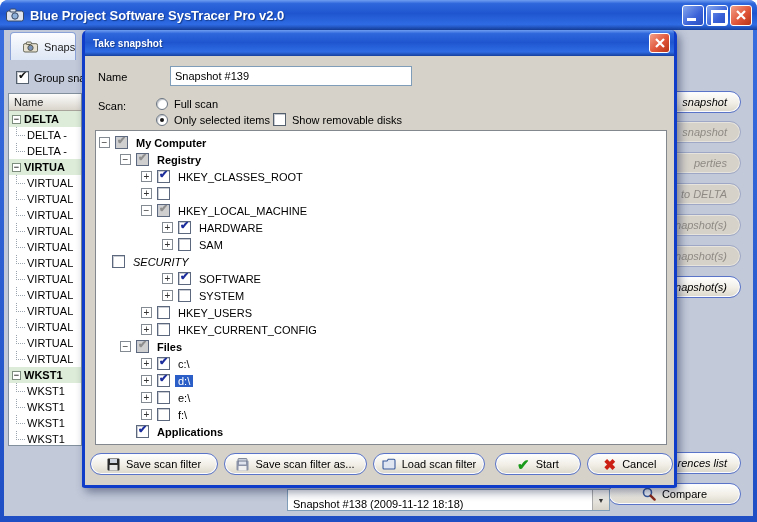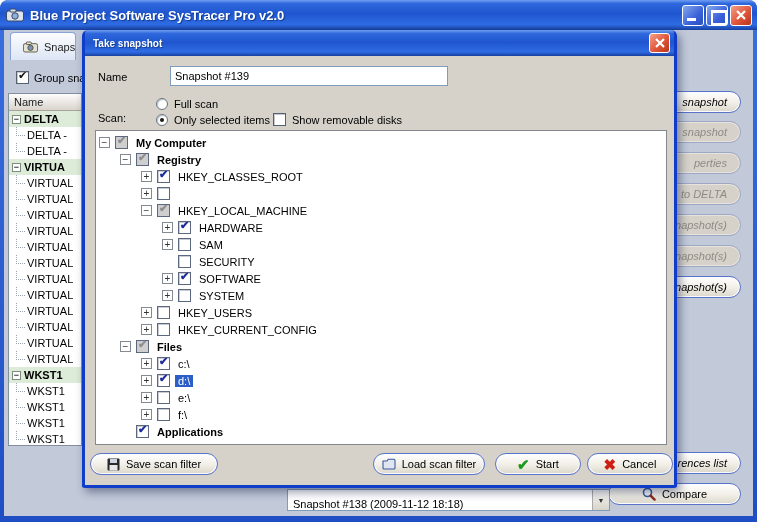--- a/index.html
+++ b/index.html
@@ -71,21 +71,21 @@
     box-shadow:3px 4px 10px rgba(10,20,60,.45); background:#d6d2c9; z-index:10; }
   .dtitle { height:26px; border-radius:3px 3px 0 0; position:relative;
     background:linear-gradient(180deg,#6f9ef0 0%,#2e67dc 14%,#1f56d0 48%,#2f6ce4 84%,#16409f 100%);
     display:flex; align-items:center; padding-left:8px; }
   .dtitle span { color:#fff; font-size:10px; font-weight:bold; text-shadow:1px 1px 1px #123a8c; }
   .dclose { position:absolute; right:4px; top:3px; width:21px; height:20px; border:1px solid #fff; border-radius:3px;
     background:linear-gradient(135deg,#f2a088 0%,#e0563a 55%,#b83418 100%); }
   .dbody { position:relative; width:589px; height:429px; background:#d6d2c9; font-size:11px; }
 
   .flabel { position:absolute; font-size:11px; color:#000; }
-  .ninput { position:absolute; left:85px; top:10px; width:278px; height:20px; border:1px solid #7f9db9;
+  .ninput { position:absolute; left:85px; top:10px; width:242px; height:20px; border:1px solid #7f9db9;
     background:#fff; font-family:"Liberation Sans",sans-serif; font-size:11px; padding:0 4px; color:#000; }
 
   .radio { position:absolute; width:12px; height:12px; border-radius:50%; background:#fff;
     border:1px solid #6a7480; box-shadow:inset 1px 1px 1px #c0c4ca; }
   .radio.on::after { content:''; position:absolute; left:3px; top:3px; width:4px; height:4px;
     border-radius:50%; background:#1a1a1a; }
 
   .tree { position:absolute; left:10px; top:74px; width:572px; height:315px; background:#fff;
     border:1px solid #83888f; overflow:hidden; padding-top:3px; }
   .trow { height:17px; display:flex; align-items:center; white-space:nowrap; }
@@ -290,21 +290,21 @@
         <svg class="xg" width="12" height="12" viewBox="0 0 12 12" style="left:4px;top:3px;">
             <path d="M2 2 L10 10 M10 2 L2 10" stroke="#fff" stroke-width="2.2"></path>
           </svg>
       </div>
     </div>
     <div class="dbody">
 
       <span class="flabel" style="left:13px; top:15px;">Name</span>
       <input class="ninput" type="text" value="Snapshot #139" style="">
 
-      <span class="flabel" style="left:13px; top:56px;">Scan:</span>
+      <span class="flabel" style="left:13px; top:44px;">Scan:</span>
       <span class="radio" style="left:71px; top:42px;"></span>
       <span class="flabel" style="left:89px; top:42px;">Full scan</span>
       <span class="radio on" style="left:71px; top:58px;"></span>
       <span class="flabel" style="left:89px; top:58px;">Only selected items</span>
       <span class="cbx" style="position:absolute; left:188px; top:57px;"></span>
       <span class="flabel" style="left:207px; top:58px;">Show removable disks</span>
 
       <div class="tree" id="scan-tree">
           <div class="trow b" style="padding-left: 3px;">
             <span class="exp">−</span>
@@ -343,21 +343,21 @@
             <span class="cb checked">
               <span class="gl">✔</span>
             </span>
             <span class="tlabel">HARDWARE</span>
           </div>
           <div class="trow" style="padding-left: 66px;">
             <span class="exp">+</span>
             <span class="cb unchecked"></span>
             <span class="tlabel">SAM</span>
           </div>
-          <div class="trow" style="padding-left: 66px;">
+          <div class="trow" style=" font-style: italic;">
             <span class="expsp"></span>
             <span class="cb unchecked"></span>
             <span class="tlabel">SECURITY</span>
           </div>
           <div class="trow" style="padding-left: 66px;">
             <span class="exp">+</span>
             <span class="cb checked">
               <span class="gl">✔</span>
             </span>
             <span class="tlabel">SOFTWARE</span>
@@ -420,20 +420,31 @@
       <div class="pill" style="left:5px; top:397px; width:128px;">
         <span>
           <svg width="13" height="13" viewBox="0 0 13 13">
               <rect x="0.5" y="0.5" width="12" height="12" rx="1" fill="#2a2a2a"></rect>
               <rect x="3" y="1" width="7" height="4" fill="#cfd6e2"></rect>
               <rect x="2.5" y="7" width="8" height="5.5" fill="#e8e8e8"></rect>
             </svg>
         </span>
         <span>Save scan filter</span>
       </div>
+      <div class="pill" style="left:139px; top:397px; width:143px;">
+        <span>
+          <svg width="13" height="13" viewBox="0 0 13 13">
+              <rect x="0.5" y="2.5" width="12" height="10" rx="1" fill="#8a93a8"></rect>
+              <rect x="3" y="3" width="7" height="3.5" fill="#dfe4ee"></rect>
+              <rect x="2.5" y="8" width="8" height="4.5" fill="#f0f0f0"></rect>
+              <rect x="2" y="0.5" width="9" height="2.6" rx="0.8" fill="#c8cedc" stroke="#5a6478" stroke-width="0.7"></rect>
+            </svg>
+        </span>
+        <span>Save scan filter as...</span>
+      </div>
       <div class="pill" style="left:288px; top:397px; width:112px;">
         <span>
           <svg width="14" height="12" viewBox="0 0 14 12">
               <path d="M1 3 L5 3 L6.2 1.2 L12 1.2 Q13 1.2 13 2.4 L13 10 Q13 11 12 11 L2 11 Q1 11 1 10 Z" fill="#dfe6f2" stroke="#3a5a9c" stroke-width="1.1"></path>
             </svg>
         </span>
         <span>Load scan filter</span>
       </div>
       <div class="pill" style="left:410px; top:397px; width:86px;">
         <span class="chk-g">✔</span>

